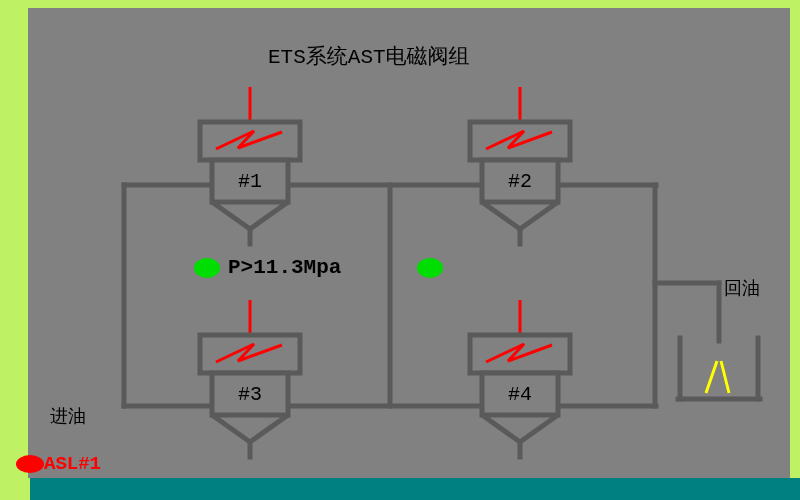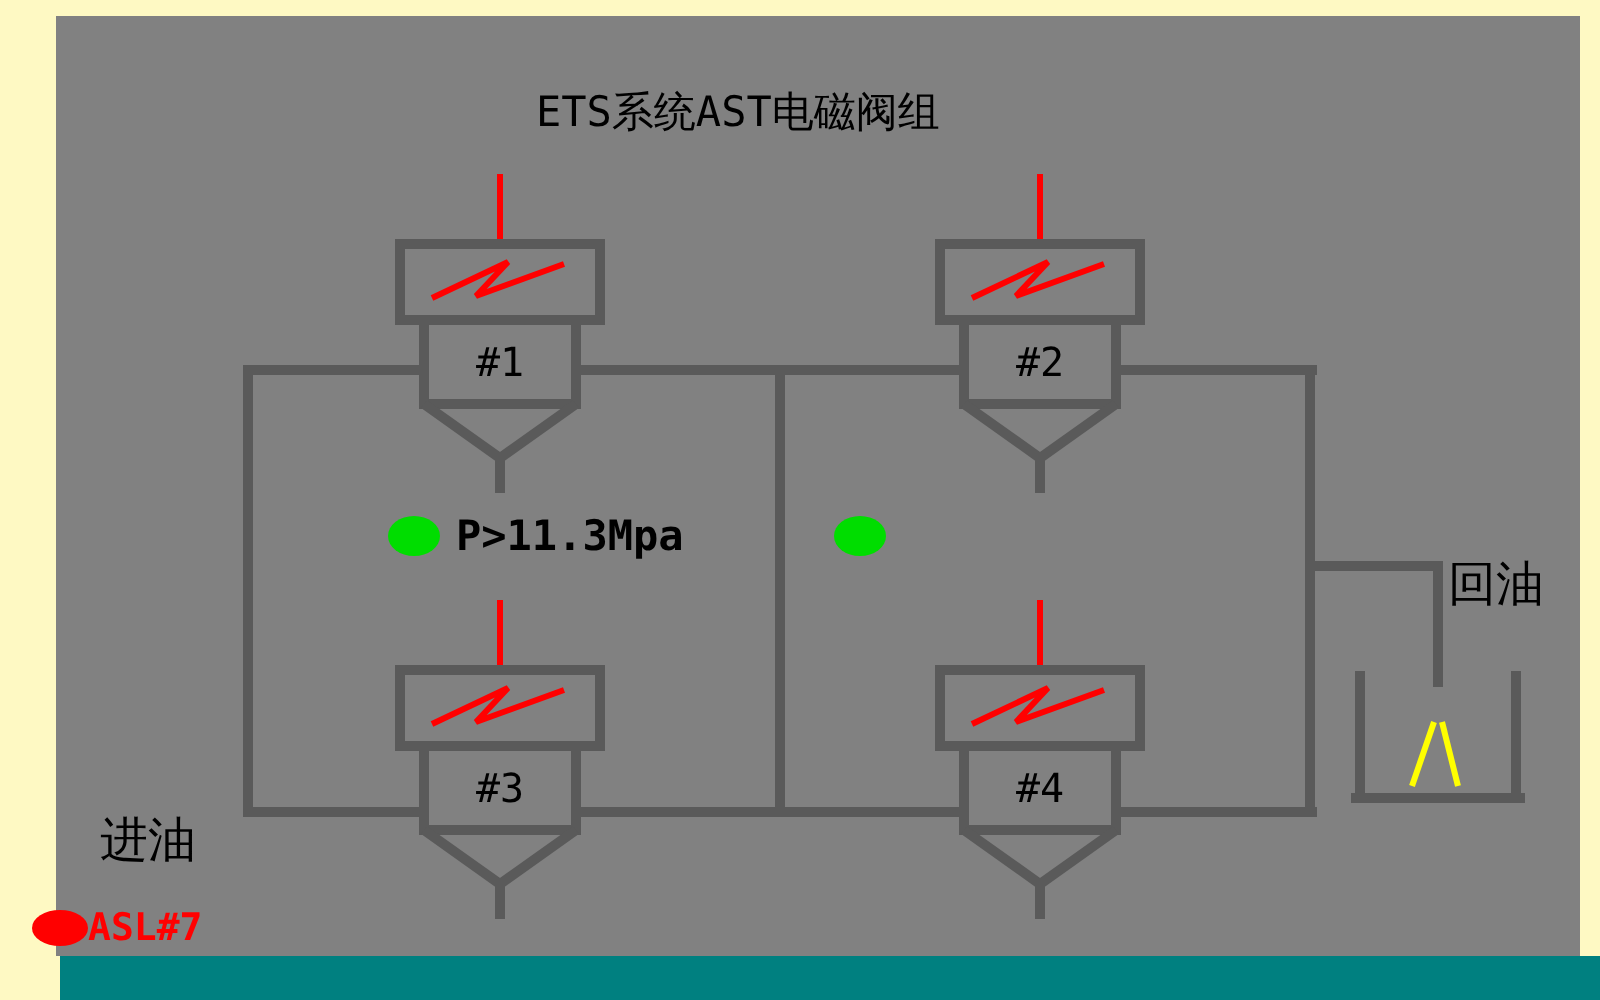--- a/index.html
+++ b/index.html
@@ -1,34 +1,34 @@
 <!DOCTYPE html>
 <html><head>
 <meta charset="utf-8">
 <style>
   html,body{margin:0;padding:0;}
   body{
     width:800px;height:500px;background:#ffffff;
     font-family:"DejaVu Sans Mono","Liberation Mono",monospace;
   }
-  .screen{position:relative;width:800px;height:500px;overflow:hidden;background:#fef9c3;}
+  .screen{position:relative;width:800px;height:500px;overflow:hidden;background:#bef264;font-family:Liberation Mono, monospace;}
   .diagram-bg{position:absolute;left:28px;top:8px;width:762px;height:470px;background:#818181;}
   svg.overlay{position:absolute;left:0;top:0;}
   .pipe{stroke:#5a5a5a;stroke-width:5;fill:none;stroke-linecap:square;}
   .vbody{fill:#818181;stroke:#5a5a5a;stroke-width:5;}
   .spring{stroke:#ff0000;stroke-width:3;fill:none;}
   .stem{stroke:#ff0000;stroke-width:3;}
   .funnel{stroke:#5a5a5a;stroke-width:5;fill:none;}
   .tankwall{stroke:#5a5a5a;stroke-width:5;fill:none;stroke-linecap:square;}
   .tankmark{stroke:#ffff00;stroke-width:3;fill:none;}
   .title{position:absolute;left:268px;top:42px;font-size:21px;color:#000;white-space:nowrap;}
   .vlabel{position:absolute;width:76px;height:42px;display:flex;align-items:center;justify-content:center;
           font-size:20px;color:#000;}
   .ptext{position:absolute;font-size:21px;font-weight:bold;color:#000;white-space:nowrap;text-align:center;}
-  .small-label{position:absolute;font-size:24px;color:#000;white-space:nowrap;}
+  .small-label{position:absolute;font-size:18px;color:#000;white-space:nowrap;}
   .alarm-text{position:absolute;font-size:19px;font-weight:bold;color:#ff0000;white-space:nowrap;}
   .statusbar{position:absolute;left:30px;top:478px;width:770px;height:22px;background:#008080;}
 </style>
 </head>
 <body>
 
 <div class="screen">
   <div class="diagram-bg"></div>
 
   <svg class="overlay" width="800" height="500" viewBox="0 0 800 500">
@@ -97,16 +97,16 @@
   <div class="vlabel" style="left:212px;top:160px">#1</div>
   <div class="vlabel" style="left:482px;top:160px">#2</div>
   <div class="vlabel" style="left:212px;top:373px">#3</div>
   <div class="vlabel" style="left:482px;top:373px">#4</div>
 
   <div class="ptext" style="left:228px;top:256px">P&gt;11.3Mpa</div>
 
   <div class="small-label" style="left:724px;top:276px">回油</div>
   <div class="small-label" style="left:50px;top:404px">进油</div>
 
-  <div class="alarm-text" style="left:44px;top:453px">ASL#7</div>
+  <div class="alarm-text" style="left:44px;top:453px">ASL#1</div>
 
   <div class="statusbar"></div>
 </div>
 
 </body></html>

